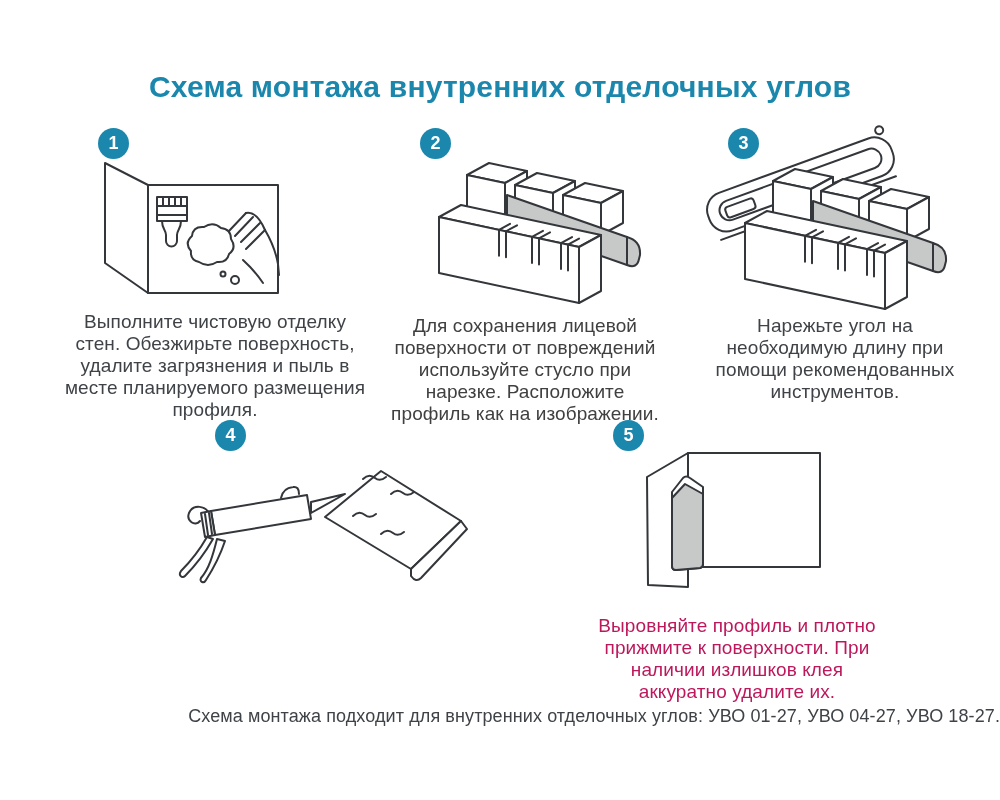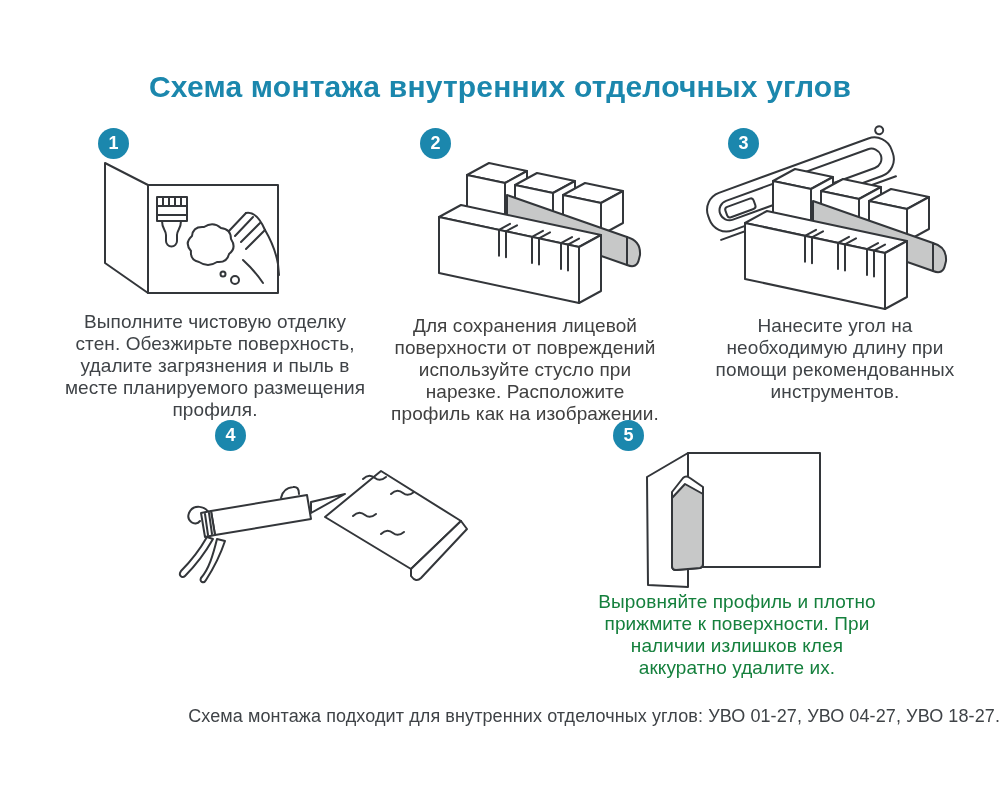--- a/index.html
+++ b/index.html
@@ -116,21 +116,21 @@
           <polygon points="150,100 172,88 172,144 150,156"></polygon>
           <path d="M198,90 q14,4 13,18 l-1,4 q-2,10 -12,6 z" fill="#c7c8c8"></path>
         </g>
         <g fill="none" stroke="#33363a" stroke-width="2" stroke-linecap="round">
           <path d="M70,82.8 l0,26 M77,84.3 l0,26 M70,82.8 l11,-6 M77,84.3 l11,-6"></path>
           <path d="M103,89.9 l0,26 M110,91.4 l0,26 M103,89.9 l11,-6 M110,91.4 l11,-6"></path>
           <path d="M132,96.1 l0,26 M139,97.6 l0,26 M132,96.1 l11,-6 M139,97.6 l11,-6"></path>
         </g>
       </g>
     </svg>
-    <p class="caption" style="top:190px;color:#3f4347">Нанесите угол на
+    <p class="caption" style="top:190px;color:#3f4347">Нарежьте угол на
 необходимую длину при
 помощи рекомендованных
 инструментов.</p>
   </div>
 
   <div class="step" style="left:115px;top:417px;width:430px;height:290px">
     <div class="badge" style="left:100px;top:3px;background:#1b87ad">4</div>
     <svg class="art" style="left:58px;top:30px" width="305" height="140" viewBox="0 0 305 140">
       <g fill="#fff" stroke="#33363a" stroke-width="2" stroke-linejoin="round" stroke-linecap="round">
         <g>
@@ -160,21 +160,21 @@
     <svg class="art" style="left:50px;top:31px" width="240" height="150" viewBox="0 0 240 150">
       <g fill="#fff" stroke="#33363a" stroke-width="2" stroke-linejoin="round" stroke-linecap="round">
         <rect x="66" y="5" width="132" height="114"></rect>
         <polygon points="25,29 66,5 66,139 26,137"></polygon>
         <g>
           <path d="M50,44 L61,30 Q64,27 68,30 L81,39 L81,116 Q81,119 78,120 L54,122 Q50,122 50,118 Z"></path>
           <path d="M50,50 L63,36 L81,46 L81,116 Q81,119 78,120 L54,122 Q50,122 50,118 Z" fill="#c7c8c8"></path>
         </g>
       </g>
     </svg>
-    <p class="caption" style="top:174px;color:#15803d">Выровняйте профиль и плотно
+    <p class="caption" style="top:198px;color:#be185d">Выровняйте профиль и плотно
 прижмите к поверхности. При
 наличии излишков клея
 аккуратно удалите их.</p>
   </div>
 
   <p class="footer" style="color:#3f4347">Схема монтажа подходит для внутренних отделочных углов: УВО 01-27, УВО 04-27, УВО 18-27.</p>
 
 </div>
 
 </body></html>

